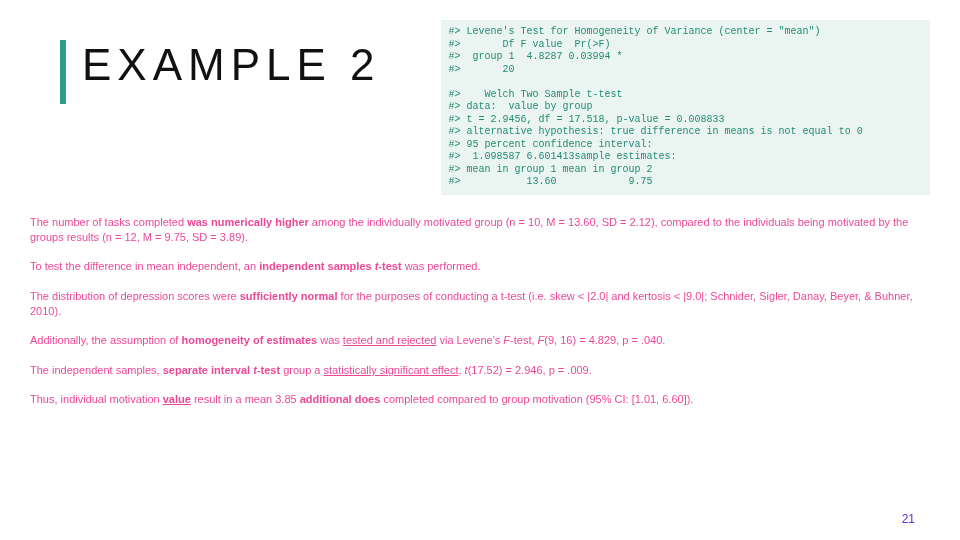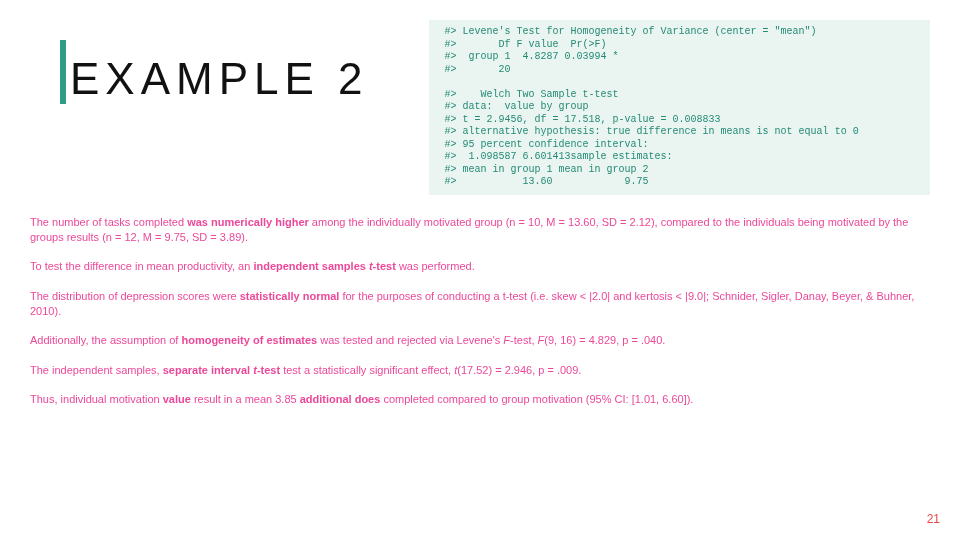--- a/index.html
+++ b/index.html
@@ -12,22 +12,22 @@
     padding: 20px 30px 0 30px;
   }
   .top-row {
     display: flex;
     align-items: flex-start;
     gap: 20px;
     margin-bottom: 20px;
   }
   .title-block {
     display: flex;
-    align-items: flex-end;
-    gap: 4px;
+    align-items: flex-start;
+    gap: 16px;
     padding-top: 20px;
     padding-left: 30px;
   }
   .accent-bar {
     width: 6px;
     height: 64px;
     background: #2e9c86;
   }
   .title {
     font-size: 44px;
@@ -35,39 +35,39 @@
     font-weight: 400;
     color: #111;
   }
   .code-block {
     flex: 1;
     background: #eaf5f2;
     color: #248a74;
     font-family: "Courier New", monospace;
     font-size: 10px;
     line-height: 1.25;
-    padding: 6px 16px;
+    padding: 6px 8px;
     white-space: pre;
     margin-left: 40px;
   }
   .body-text {
     font-size: 11px;
     line-height: 1.4;
     color: #ec4899;
     margin-bottom: 14px;
   }
   .body-text b { font-weight: bold; }
   .body-text i { font-style: italic; }
-  .underline { }
+  .underline { text-decoration: underline; }
   .page-num {
     position: absolute;
     bottom: 14px;
-    right: 20px;
+    right: 45px;
     font-size: 12px;
-    color: #ef4444;
+    color: #6d28d9;
   }
 </style>
 </head>
 <body>
 
 <div class="top-row">
   <div class="title-block">
     <div class="accent-bar"></div>
     <div class="title">EXAMPLE 2</div>
   </div>
@@ -84,32 +84,32 @@
 #&gt;  1.098587 6.601413sample estimates:
 #&gt; mean in group 1 mean in group 2
 #&gt;           13.60            9.75</div>
 </div>
 
 <p class="body-text">
   <span>The number of tasks completed </span><b>was numerically higher</b><span> among the individually motivated group (n = 10, M = 13.60, SD = 2.12), compared to the individuals being motivated by the groups results (n = 12, M = 9.75, SD = 3.89).</span>
 </p>
 
 <p class="body-text">
-  <span>To test the difference in mean productivity, an </span><b>independent samples </b><b><i>t</i></b><b>-test</b><span> was performed.</span>
+  <span>To test the difference in mean independent, an </span><b>independent samples </b><b><i>t</i></b><b>-test</b><span> was performed.</span>
 </p>
 
 <p class="body-text">
-  <span>The distribution of depression scores were </span><b>statistically normal</b><span> for the purposes of conducting a t-test (i.e. skew &lt; |2.0| and kertosis &lt; |9.0|; Schnider, Sigler, Danay, Beyer, &amp; Buhner, 2010).</span>
+  <span>The distribution of depression scores were </span><b>sufficiently normal</b><span> for the purposes of conducting a t-test (i.e. skew &lt; |2.0| and kertosis &lt; |9.0|; Schnider, Sigler, Danay, Beyer, &amp; Buhner, 2010).</span>
 </p>
 
 <p class="body-text">
   <span>Additionally, the assumption of </span><b>homogeneity of estimates</b><span> was </span><span class="underline">tested and rejected</span><span> via Levene's </span><i>F</i><span>-test, </span><i>F</i><span>(9, 16) = 4.829, p = .040.</span>
 </p>
 
 <p class="body-text">
-  <span>The independent samples, </span><b>separate interval </b><b><i>t</i></b><b>-test</b><span> test a </span><span class="underline">statistically significant effect</span><span>, </span><i>t</i><span>(17.52) = 2.946, p = .009.</span>
+  <span>The independent samples, </span><b>separate interval </b><b><i>t</i></b><b>-test</b><span> group a </span><span class="underline">statistically significant effect</span><span>, </span><i>t</i><span>(17.52) = 2.946, p = .009.</span>
 </p>
 
 <p class="body-text">
   <span>Thus, individual motivation </span><b class="underline">value</b><span> result in a mean 3.85 </span><b>additional does</b><span> completed compared to group motivation (95% CI: [1.01, 6.60]).</span>
 </p>
 
 <div class="page-num">21</div>
 
 </body></html>

